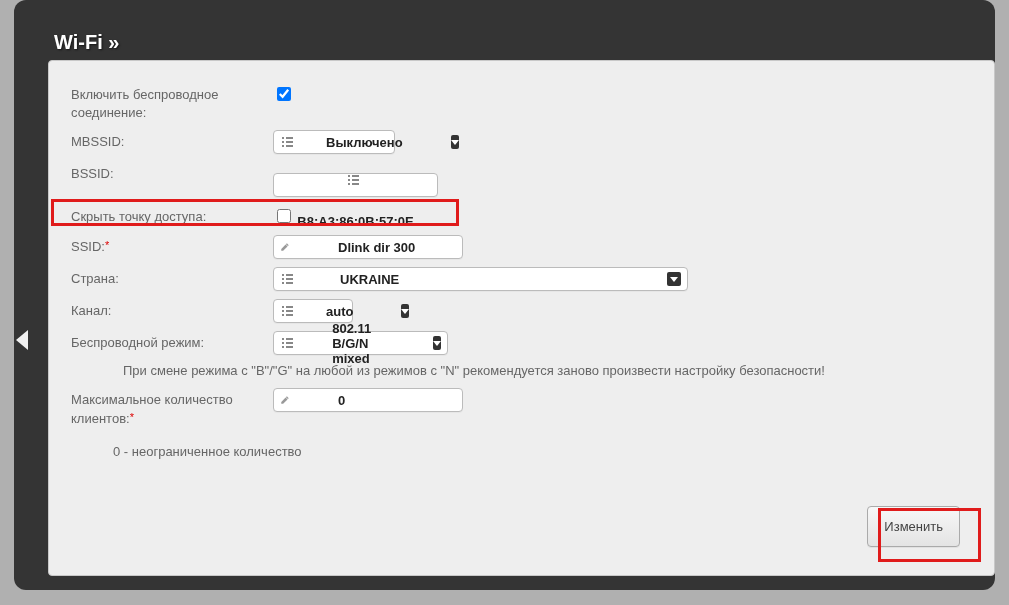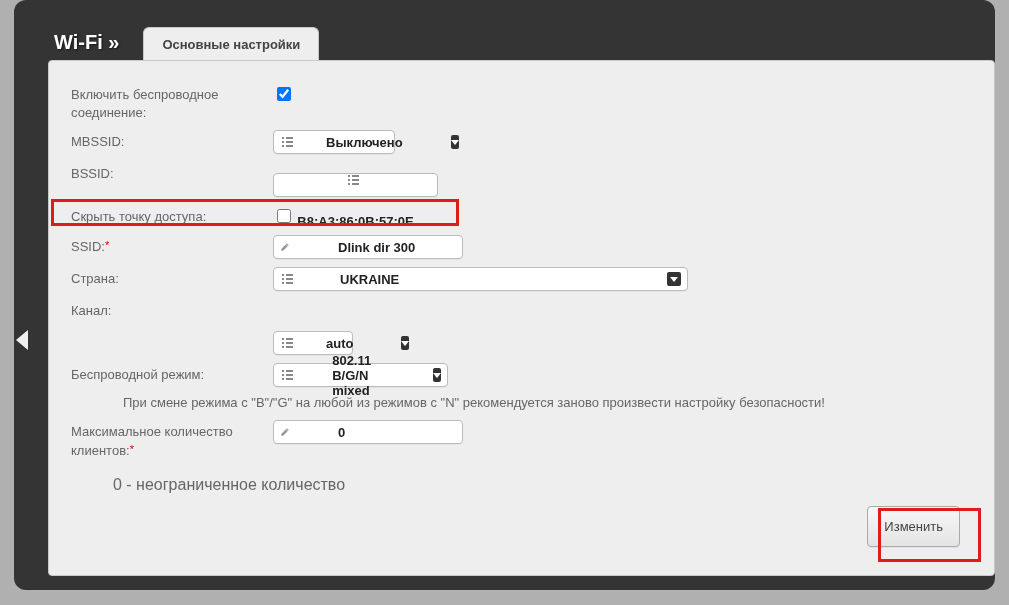--- a/index.html
+++ b/index.html
@@ -132,33 +132,33 @@
   }
   .input-like input {
     border: none; outline: none; background: transparent;
     font-size: 13px; font-weight: bold; color: #222;
     width: 120px;
   }
   .w120 { width: 122px; }
   .w165 { width: 165px; flex-direction: column; }
   .w190 { width: 190px; }
   .w415 { width: 415px; }
-  .w80  { width: 80px; margin-top: 32px;  }
+  .w80  { width: 80px;  }
   .w175 { width: 175px; }
   .note {
     margin-left: 52px;
     color: #666;
     font-size: 13px;
     margin-top: 4px;
     margin-bottom: 10px;
   }
   .note2 {
     margin-left: 42px;
     color: #666;
-    font-size: 16px;
+    font-size: 13px;
     margin-top: 16px;
   }
   .highlight-1 {
     position: absolute;
     left: 51px;
     top: 199px;
     width: 408px;
     height: 27px;
     border: 3px solid #e01b1b;
     pointer-events: none;
@@ -195,21 +195,20 @@
     border-right: 12px solid #f0f0f0;
   }
 </style>
 </head>
 <body>
 
 <div class="frame">
 
   <div class="header-row">
     <div class="header-title">Wi-Fi »</div>
-    <div class="tab">Основные настройки</div>
   </div>
 
   <div class="side-arrow"></div>
 
   <div class="panel">
     <div class="content">
 
       <div class="row">
         <div class="row-label">Включить беспроводное соединение:</div>
         <div class="row-control">

